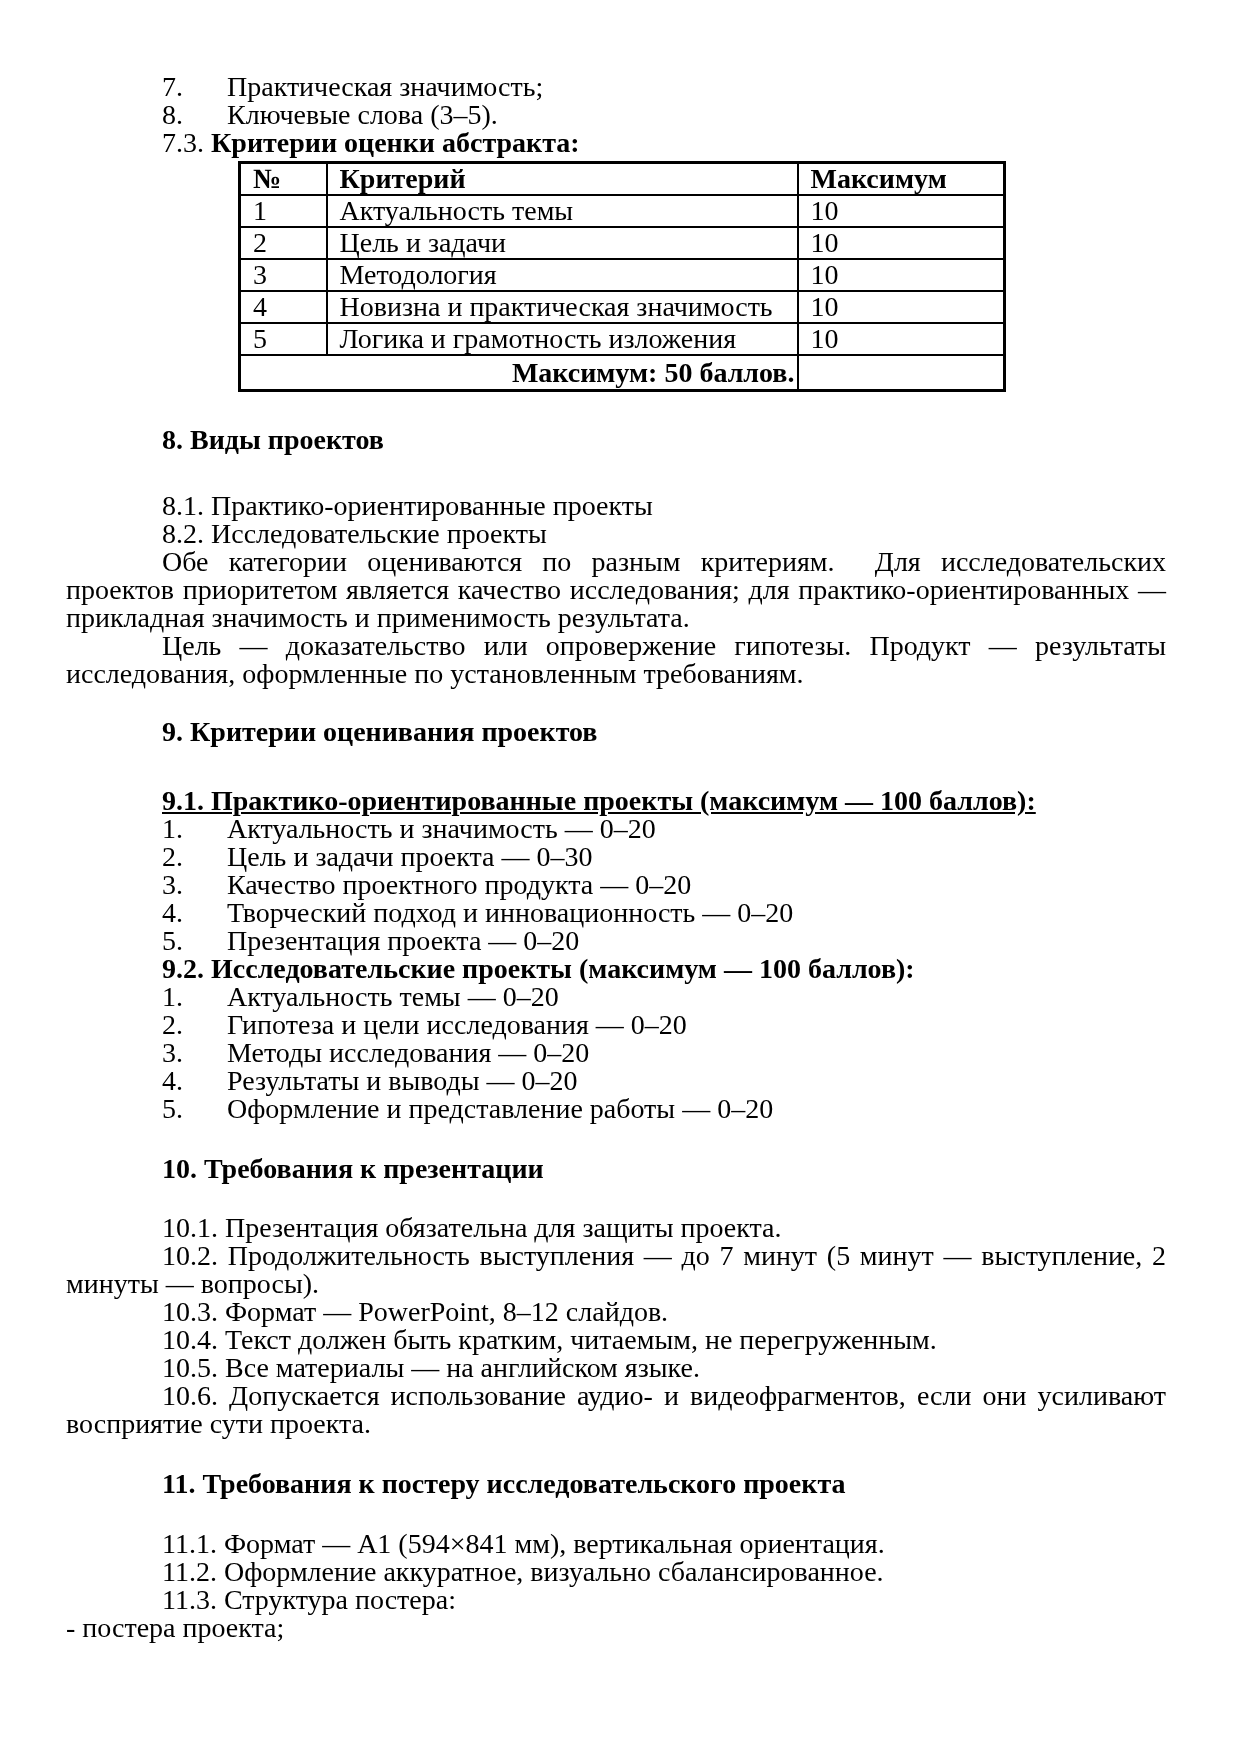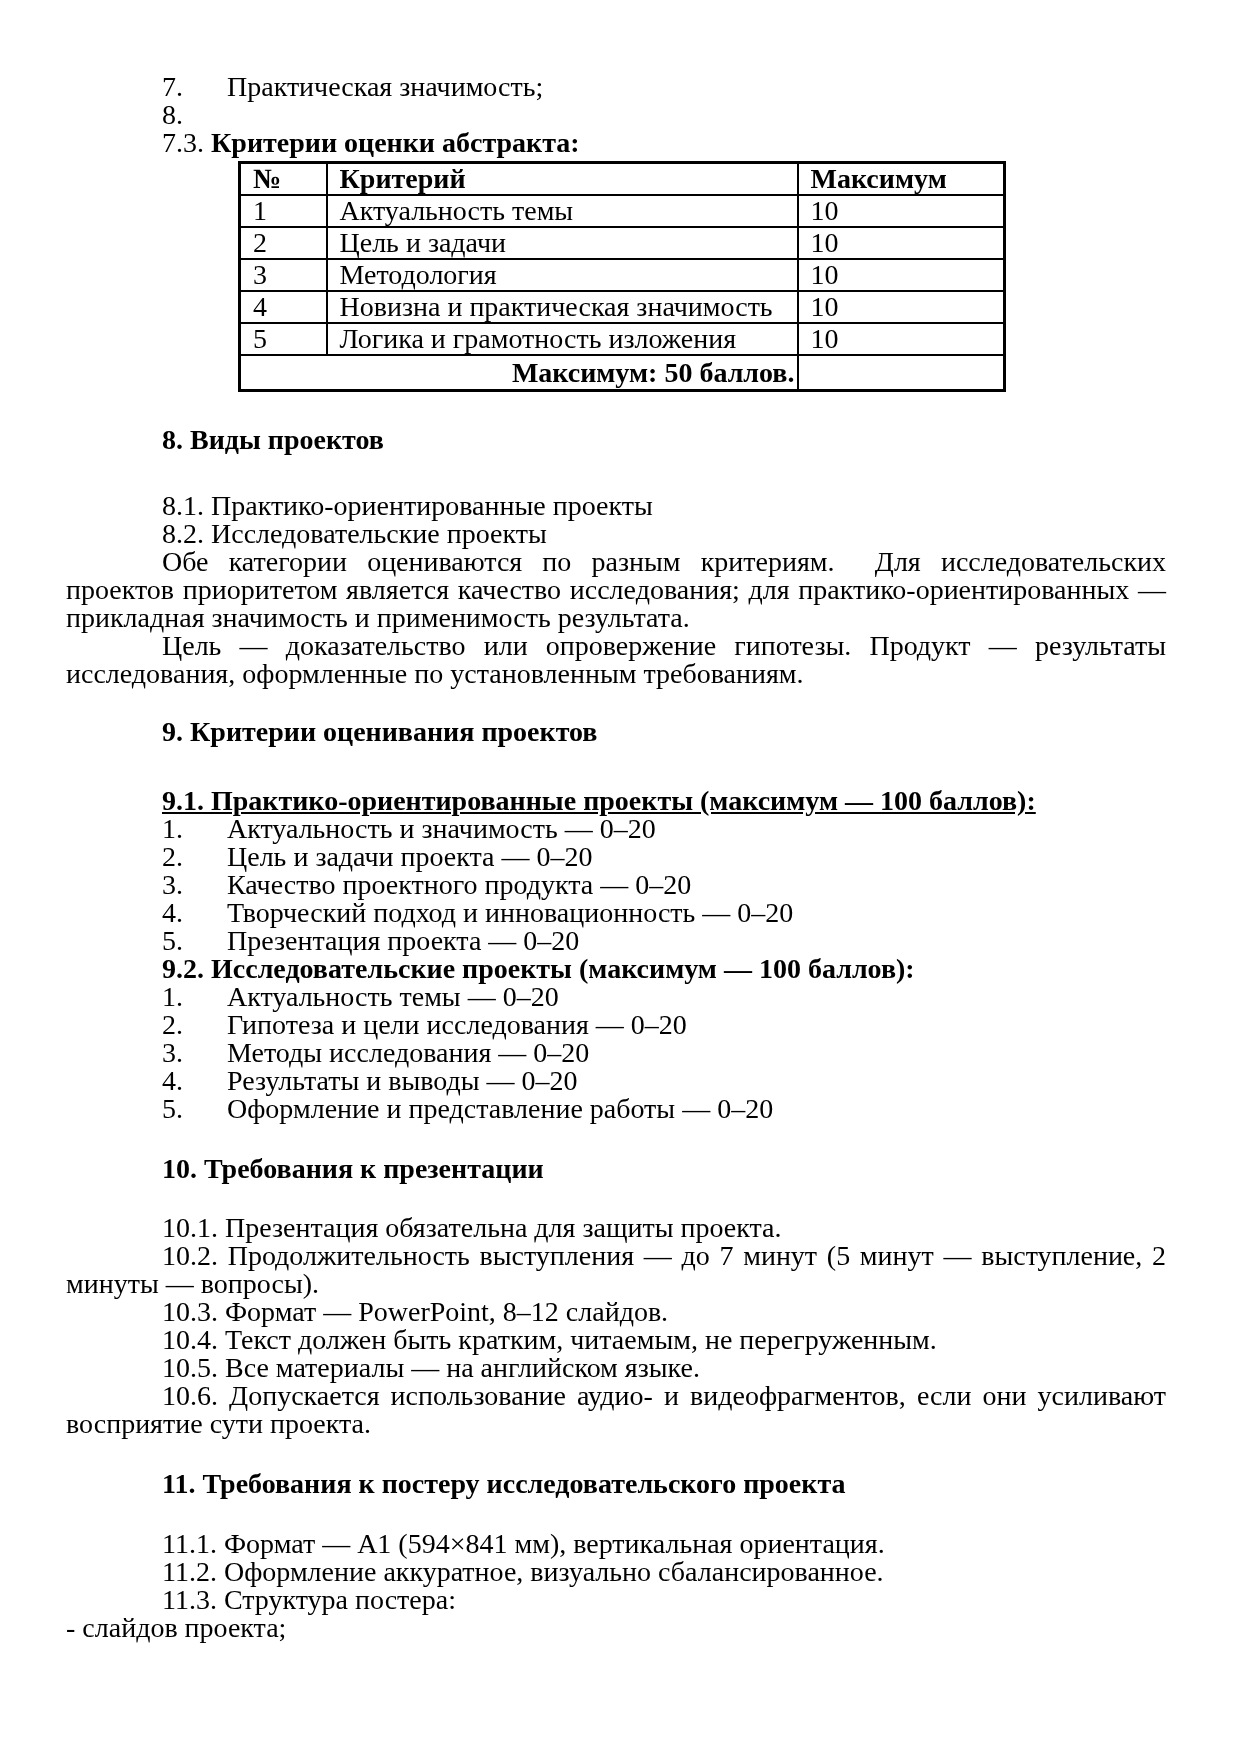--- a/index.html
+++ b/index.html
@@ -61,20 +61,21 @@
 
   <div>
 
       <div class="numrow">
         <span class="num">7.</span>
         <span class="itxt">Практическая значимость;</span>
       </div>
 
       <div class="numrow">
         <span class="num">8.</span>
+        <span class="itxt">Ключевые слова (3–5).</span>
       </div>
     </div>
 
   <div class="line-73">
     <span>7.3.</span>
     <span class="bold-part">Критерии оценки абстракта:</span>
   </div>
 
   <table class="criteria">
     <colgroup>
@@ -148,21 +149,21 @@
   <div class="sect-heading mt-sub91">9.1. Практико-ориентированные проекты (максимум — 100 баллов):</div>
   <div>
 
       <div class="numrow">
         <span class="num">1.</span>
         <span class="itxt">Актуальность и значимость — 0–20</span>
       </div>
 
       <div class="numrow">
         <span class="num">2.</span>
-        <span class="itxt">Цель и задачи проекта — 0–20</span>
+        <span class="itxt">Цель и задачи проекта — 0–30</span>
       </div>
 
       <div class="numrow">
         <span class="num">3.</span>
         <span class="itxt">Качество проектного продукта — 0–20</span>
       </div>
 
       <div class="numrow">
         <span class="num">4.</span>
         <span class="itxt">Творческий подход и инновационность — 0–20</span>
@@ -221,15 +222,15 @@
 
   <div class="sect-heading mt-h11">11. Требования к постеру исследовательского проекта</div>
   <div class="mt-b11">
 
       <div class="para">11.1. Формат — A1 (594×841 мм), вертикальная ориентация.</div>
 
       <div class="para">11.2. Оформление аккуратное, визуально сбалансированное.</div>
 
       <div class="para">11.3. Структура постера:</div>
     </div>
-  <div class="bullet-line">- слайдов проекта;</div>
+  <div class="bullet-line">- постера проекта;</div>
 
 </div>
 
 </body></html>

